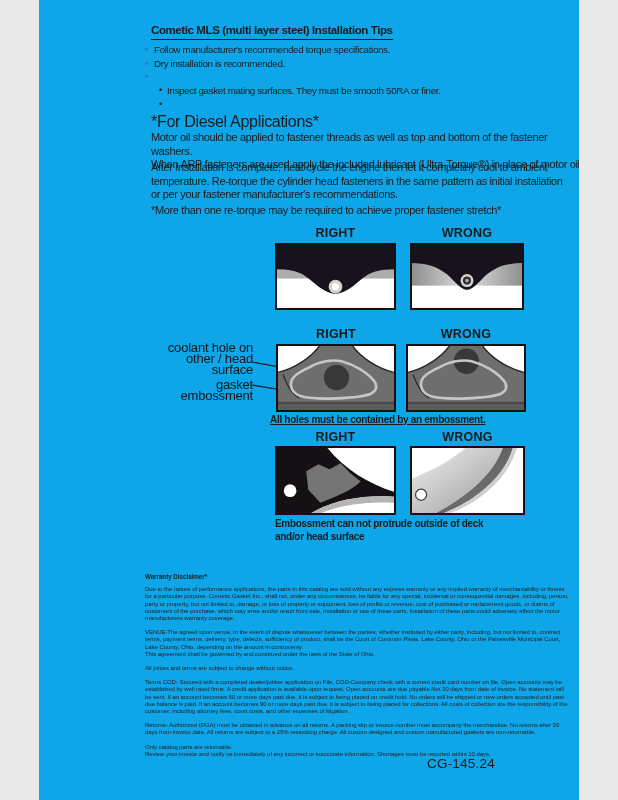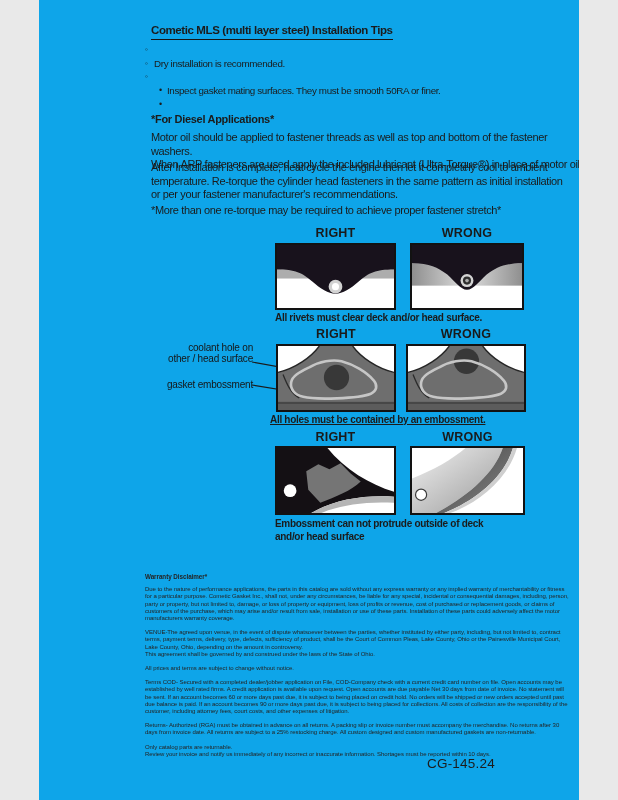--- a/index.html
+++ b/index.html
@@ -11,41 +11,42 @@
   .abs{position:absolute;}
   .title{
     left:112px;top:24px;font-size:11.5px;font-weight:bold;letter-spacing:-0.4px;
     border-bottom:1.6px solid #151515;padding-bottom:3px;display:inline-block;margin:0;
   }
   .body-text{font-size:11px;letter-spacing:-0.35px;line-height:13.6px;white-space:pre-line;}
   .bullet-row{display:flex;align-items:flex-start;line-height:13.7px;font-size:9.8px;letter-spacing:-0.35px;}
   .bullet-row .m1{width:9px;font-size:8px;line-height:13.7px;}
   .bullet-row .m2{width:8px;font-size:9px;line-height:13.7px;}
   .sub{margin-left:14px;}
-  .section-heading{font-size:11px;font-weight:bold;letter-spacing:-0.3px;margin:0;}
+  .section-heading{font-size:16px;font-weight:normal;letter-spacing:-0.3px;margin:0;}
   .fig-label{font-size:12.5px;font-weight:bold;letter-spacing:0.2px;text-align:center;color:#1a1a1a;}
   .fig-box{border:2.4px solid #121212;box-sizing:border-box;background:#fff;}
   .fig-box svg{display:block;width:100%;height:100%;}
   .fig-caption{font-size:10px;font-weight:bold;letter-spacing:-0.3px;line-height:12.5px;white-space:pre-line;}
-  .annot{font-size:10px;letter-spacing:-0.2px;line-height:11px;text-align:right;color:#161616;}
+  .annot{font-size:13px;letter-spacing:-0.2px;line-height:11px;text-align:right;color:#161616;}
   .legal{left:106px;top:573px;width:424px;font-size:6px;letter-spacing:-0.05px;line-height:7.2px;color:#242424;}
   .legal h2{font-size:6.3px;font-weight:bold;margin:0 0 6px 0;}
   .legal p{margin:0 0 7px 0;white-space:pre-line;}
   .footer-code{left:388px;top:756px;font-size:13.5px;letter-spacing:0.2px;color:#1c1c1c;}
 </style>
 </head>
 <body>
 
 <div class="page">
 
   <h1 class="abs title">Cometic MLS (multi layer steel) Installation Tips</h1>
 
   <div class="abs" style="left:106px;top:43px;width:440px;">
     <div class="bullet-row">
       <span class="m1">◦</span>
+      <span>Follow manufacturer's recommended torque specifications.</span>
     </div>
     <div class="bullet-row">
       <span class="m1">◦</span>
       <span>Dry installation is recommended.</span>
     </div>
     <div class="bullet-row">
       <span class="m1">◦</span>
     </div>
     <div class="bullet-row sub">
       <span class="m2">•</span>
@@ -86,21 +87,20 @@
         </linearGradient>
       </defs>
       <rect x="0" y="0" width="109" height="62" fill="#ffffff"></rect>
       <rect x="0" y="18" width="109" height="22" fill="url(#g-deck)"></rect>
       <path d="M0,0 H109 V18 C91,18 84,22 74,29 C66,36 61,44 54.5,44 C48,44 43,36 35,29 C25,22 18,18 0,18 Z" fill="#18121c"></path>
       <circle cx="54.5" cy="35" r="6.4" fill="#d4d4d4"></circle>
       <circle cx="54.5" cy="35" r="4" fill="#2e2e2e"></circle>
       <circle cx="54.5" cy="35" r="1.8" fill="#ababab"></circle>
     </svg>
   </div>
-  <div class="abs fig-caption" style="left:236px;top:312px;width:280px;">All rivets must clear deck and/or head surface.</div>
 
   <div class="abs fig-label" style="left:237px;top:327px;width:120px;">RIGHT</div>
   <div class="abs fig-label" style="left:367px;top:327px;width:120px;">WRONG</div>
 
   <div class="abs annot" style="left:108px;top:342px;width:106px;">
     <div>coolant hole on</div>
     <div>other / head surface</div>
   </div>
   <div class="abs annot" style="left:108px;top:379px;width:106px;">gasket embossment</div>
 

